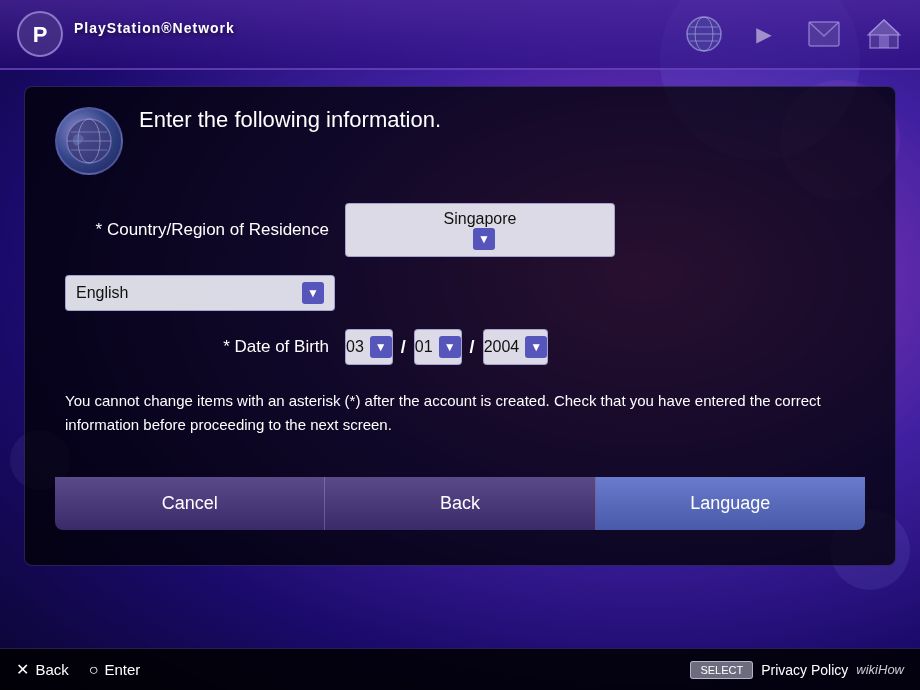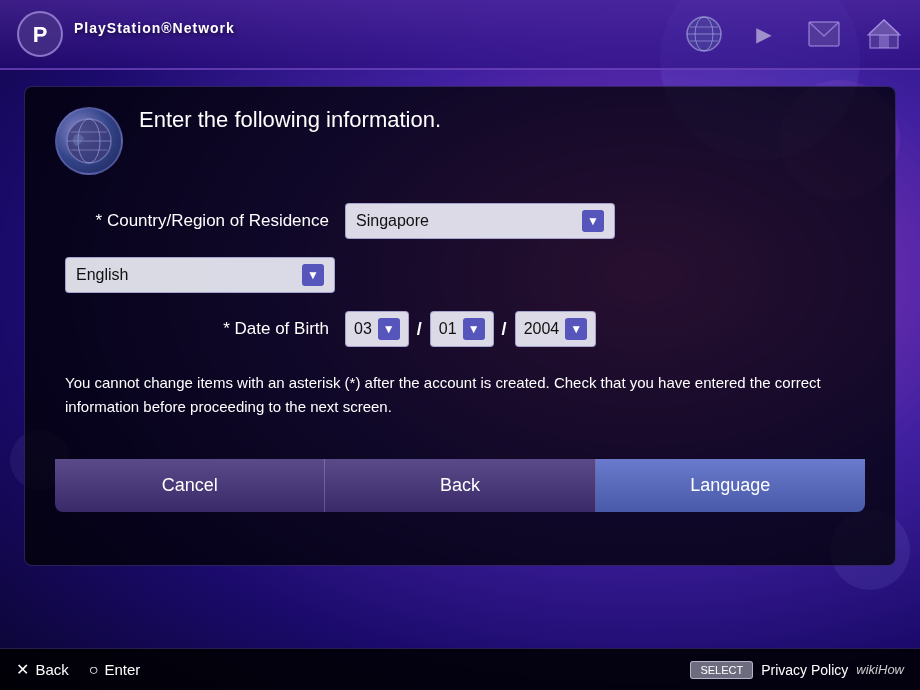--- a/index.html
+++ b/index.html
@@ -131,21 +131,21 @@
       padding: 6px 10px;
       font-size: 16px;
       color: #111;
       display: flex;
       align-items: center;
       justify-content: space-between;
       cursor: pointer;
       min-width: 270px;
     }
 
-    .form-control.country-select { min-width: 270px; }
+    .form-control.country-select { min-width: 270px; flex-direction: column; }
     .form-control.language-select { min-width: 270px; }
 
     .dropdown-arrow {
       width: 22px;
       height: 22px;
       background: #5555bb;
       border-radius: 3px;
       display: flex;
       align-items: center;
       justify-content: center;
@@ -158,21 +158,21 @@
     .date-row {
       display: flex;
       align-items: center;
       gap: 8px;
     }
 
     .date-part {
       background: rgba(230, 230, 240, 0.95);
       border: 1px solid rgba(150,150,200,0.8);
       border-radius: 4px;
-      padding: 6px 8px;
+      padding: 6px 0;
       font-size: 16px;
       color: #111;
       display: flex;
       align-items: center;
       cursor: pointer;
     }
 
     .date-separator {
       color: white;
       font-size: 18px;

